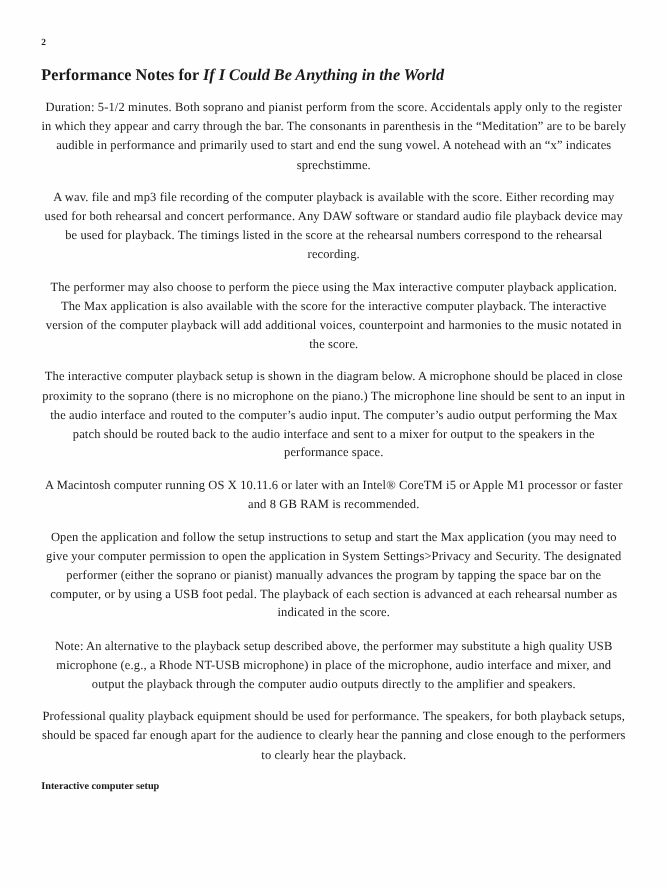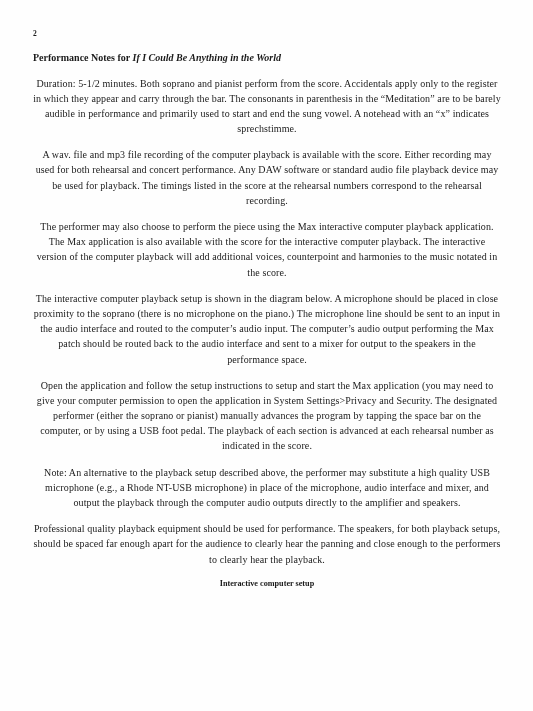--- a/index.html
+++ b/index.html
@@ -29,41 +29,40 @@
     width: 468px;
   }
   .page-number {
     font-size: 7.5px;
     font-weight: bold;
     line-height: 1;
     margin: 0 0 14px 0;
     letter-spacing: 0;
   }
   .doc-title {
-    font-size: 10px;
+    font-size: 13px;
     font-weight: bold;
     line-height: 1.2;
     margin: 0 0 12px 0;
   }
   .doc-title .work-title {
     font-style: italic;
   }
   p.para {
     font-size: 10px;
     line-height: 1.52;
     margin: 0 0 11px 0;
     text-align: center;
     letter-spacing: 0.01em;
   }
   .section-heading {
     font-size: 8.2px;
     font-weight: bold;
     margin: 12px 0 0 0;
     line-height: 1.2;
-    text-align: center;
   }
   .diagram-wrap {
     position: absolute;
     left: 0px;
     top: 444px;
     width: 533px;
     height: 230px;
   }
   svg.diagram {
     display: block;
@@ -113,20 +112,21 @@
   <div class="content">
 
     <div class="page-number">2</div>
 
     <div class="doc-title"><span>Performance Notes for </span><span class="work-title">If I Could Be Anything in the World</span></div>
 
     <p class="para">Duration: 5-1/2 minutes.  Both soprano and pianist perform from the score.  Accidentals apply only to the register in which they appear and carry through the bar.  The consonants in parenthesis in the “Meditation” are to be barely audible in performance and primarily used to start and end the sung vowel. A notehead with an “x” indicates sprechstimme.</p>
     <p class="para">A wav. file and mp3 file recording of the computer playback is available with the score. Either recording may used for both rehearsal and concert performance. Any DAW software or standard audio file playback device may be used for playback. The timings listed in the score at the rehearsal numbers correspond to the rehearsal recording.</p>
     <p class="para">The performer may also choose to perform the piece using the Max interactive computer playback application. The Max application is also available with the score for the interactive computer playback.  The interactive version of the computer playback will add additional voices, counterpoint and harmonies to the music notated in the score.</p>
     <p class="para">The interactive computer playback setup is shown in the diagram below. A microphone should be placed in close proximity to the soprano (there is no microphone on the piano.)  The microphone line should be sent to an input in the audio interface and routed to the computer’s audio input. The computer’s audio output performing the Max patch should be routed back to the audio interface and sent to a mixer for output to the speakers in the performance space.</p>
+    <p class="para">A Macintosh computer running OS X 10.11.6 or later with an Intel® CoreTM i5 or Apple M1 processor or faster and 8 GB RAM is recommended.</p>
     <p class="para">Open the application and follow the setup instructions to setup and start the Max application (you may need to give your computer permission to open the application in System Settings&gt;Privacy and Security. The designated performer (either the soprano or pianist) manually advances the program by tapping the space bar on the computer, or by using a USB foot pedal. The playback of each section is advanced at each rehearsal number as indicated in the score.</p>
     <p class="para">Note: An alternative to the playback setup described above, the performer may substitute a high quality USB microphone (e.g., a Rhode NT-USB microphone) in place of the microphone, audio interface and mixer, and output the playback through the computer audio outputs directly to the amplifier and speakers.</p>
     <p class="para">Professional quality playback equipment should be used for performance. The speakers, for both playback setups, should be spaced far enough apart for the audience to clearly hear the panning and close enough to the performers to clearly hear the playback.</p>
 
     <div class="section-heading">Interactive computer setup</div>
 
   </div>
 
   <div class="diagram-wrap">
     <svg class="diagram" width="533" height="230" viewBox="0 0 533 230" xmlns="http://www.w3.org/2000/svg">

